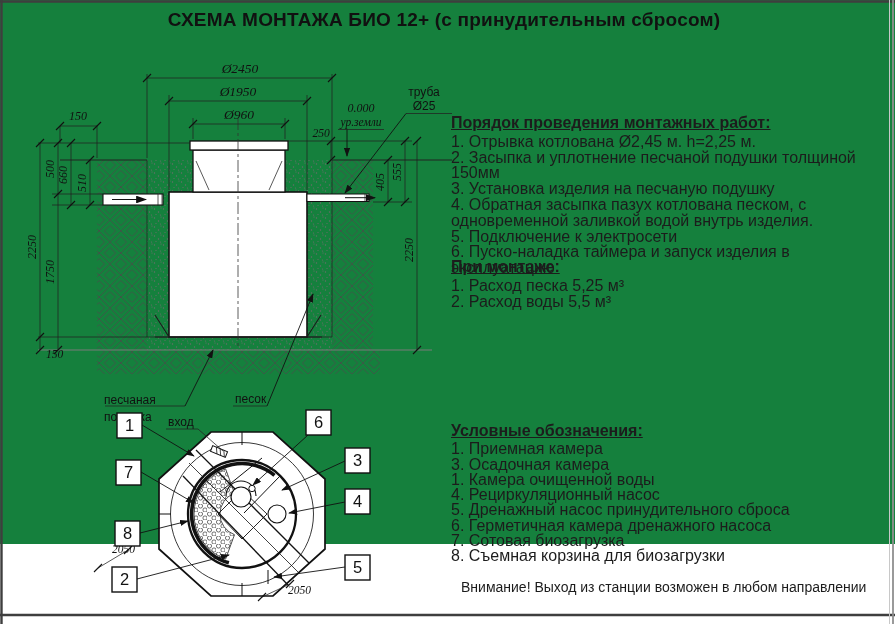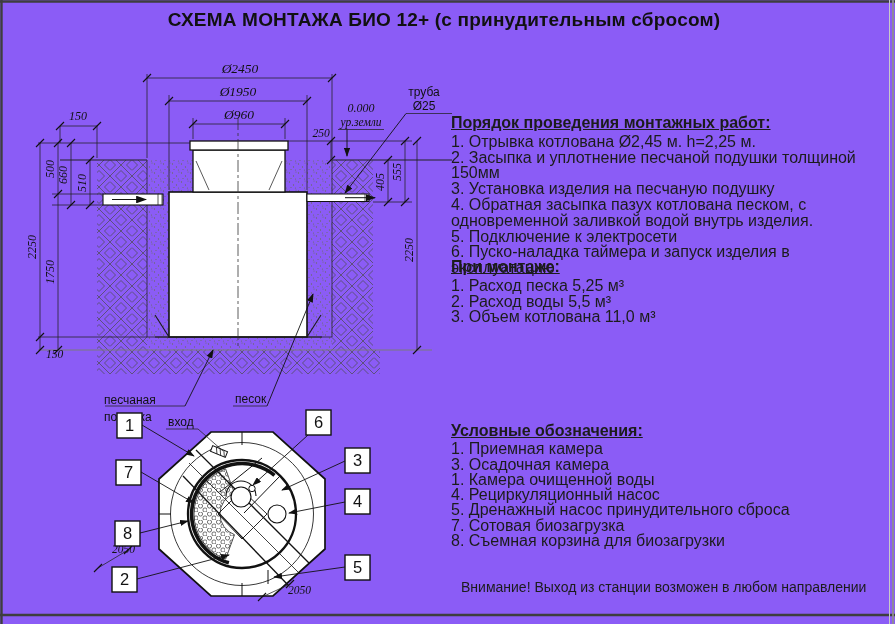--- a/index.html
+++ b/index.html
@@ -1,17 +1,17 @@
 <!DOCTYPE html>
 <html><head>
 <meta charset="utf-8">
 <style>
   html,body{margin:0;padding:0;background:#fff;width:895px;height:624px;overflow:hidden;
     font-family:"Liberation Sans",sans-serif;color:#1a1a1a;position:relative;}
-  #page{position:absolute;left:0;top:0;width:895px;height:624px;background:#8b5cf6;}
+  #page{position:absolute;left:0;top:0;width:895px;height:544px;background:#15803d;}
   #title{position:absolute;left:0;top:9px;width:888px;text-align:center;
     font-size:19px;font-weight:bold;color:#111;letter-spacing:.2px;}
   .col{position:absolute;left:451px;width:428px;font-size:16px;line-height:15.8px;color:#1c1c1c;}
   .hdr{font-weight:bold;text-decoration:underline;display:inline-block;margin-bottom:3px;}
   .itm{white-space:normal;}
   #warn{position:absolute;left:461px;top:579px;width:428px;font-size:14px;color:#1c1c1c;}
   svg{position:absolute;left:0;top:0;}
   .ln{stroke:#1a1a1a;stroke-width:1.1;fill:none;}
   .thin{stroke:#222;stroke-width:.75;fill:none;}
   .tk{stroke:#111;stroke-width:1.1;}
@@ -275,29 +275,29 @@
   <div class="itm">3. Установка изделия на песчаную подушку</div>
   <div class="itm">4. Обратная засыпка пазух котлована песком, с одновременной заливкой водой внутрь изделия.</div>
   <div class="itm">5. Подключение к электросети</div>
   <div class="itm">6. Пуско-наладка таймера и запуск изделия в эксплуатацию</div>
 </div>
 
 <div class="col" style="top:259px">
   <span class="hdr">При монтаже:</span>
   <div class="itm">1. Расход песка 5,25 м³</div>
   <div class="itm">2. Расход воды 5,5 м³</div>
-  <div class="itm">3. Объем котлована 11,0 м³</div>
 </div>
 
 <div class="col" style="top:423px;line-height:15.3px">
   <span class="hdr">Условные обозначения:</span>
   <div class="itm">1. Приемная камера</div>
   <div class="itm">3. Осадочная камера</div>
   <div class="itm">1. Камера очищенной воды</div>
   <div class="itm">4. Рециркуляционный насос</div>
   <div class="itm">5. Дренажный насос принудительного сброса</div>
+  <div class="itm">6. Герметичная камера дренажного насоса</div>
   <div class="itm">7. Сотовая биозагрузка</div>
   <div class="itm">8. Съемная корзина для биозагрузки</div>
 </div>
 
 <div id="warn">Внимание! Выход из станции возможен в любом направлении</div>
 
 </div>
 
 </body></html>

